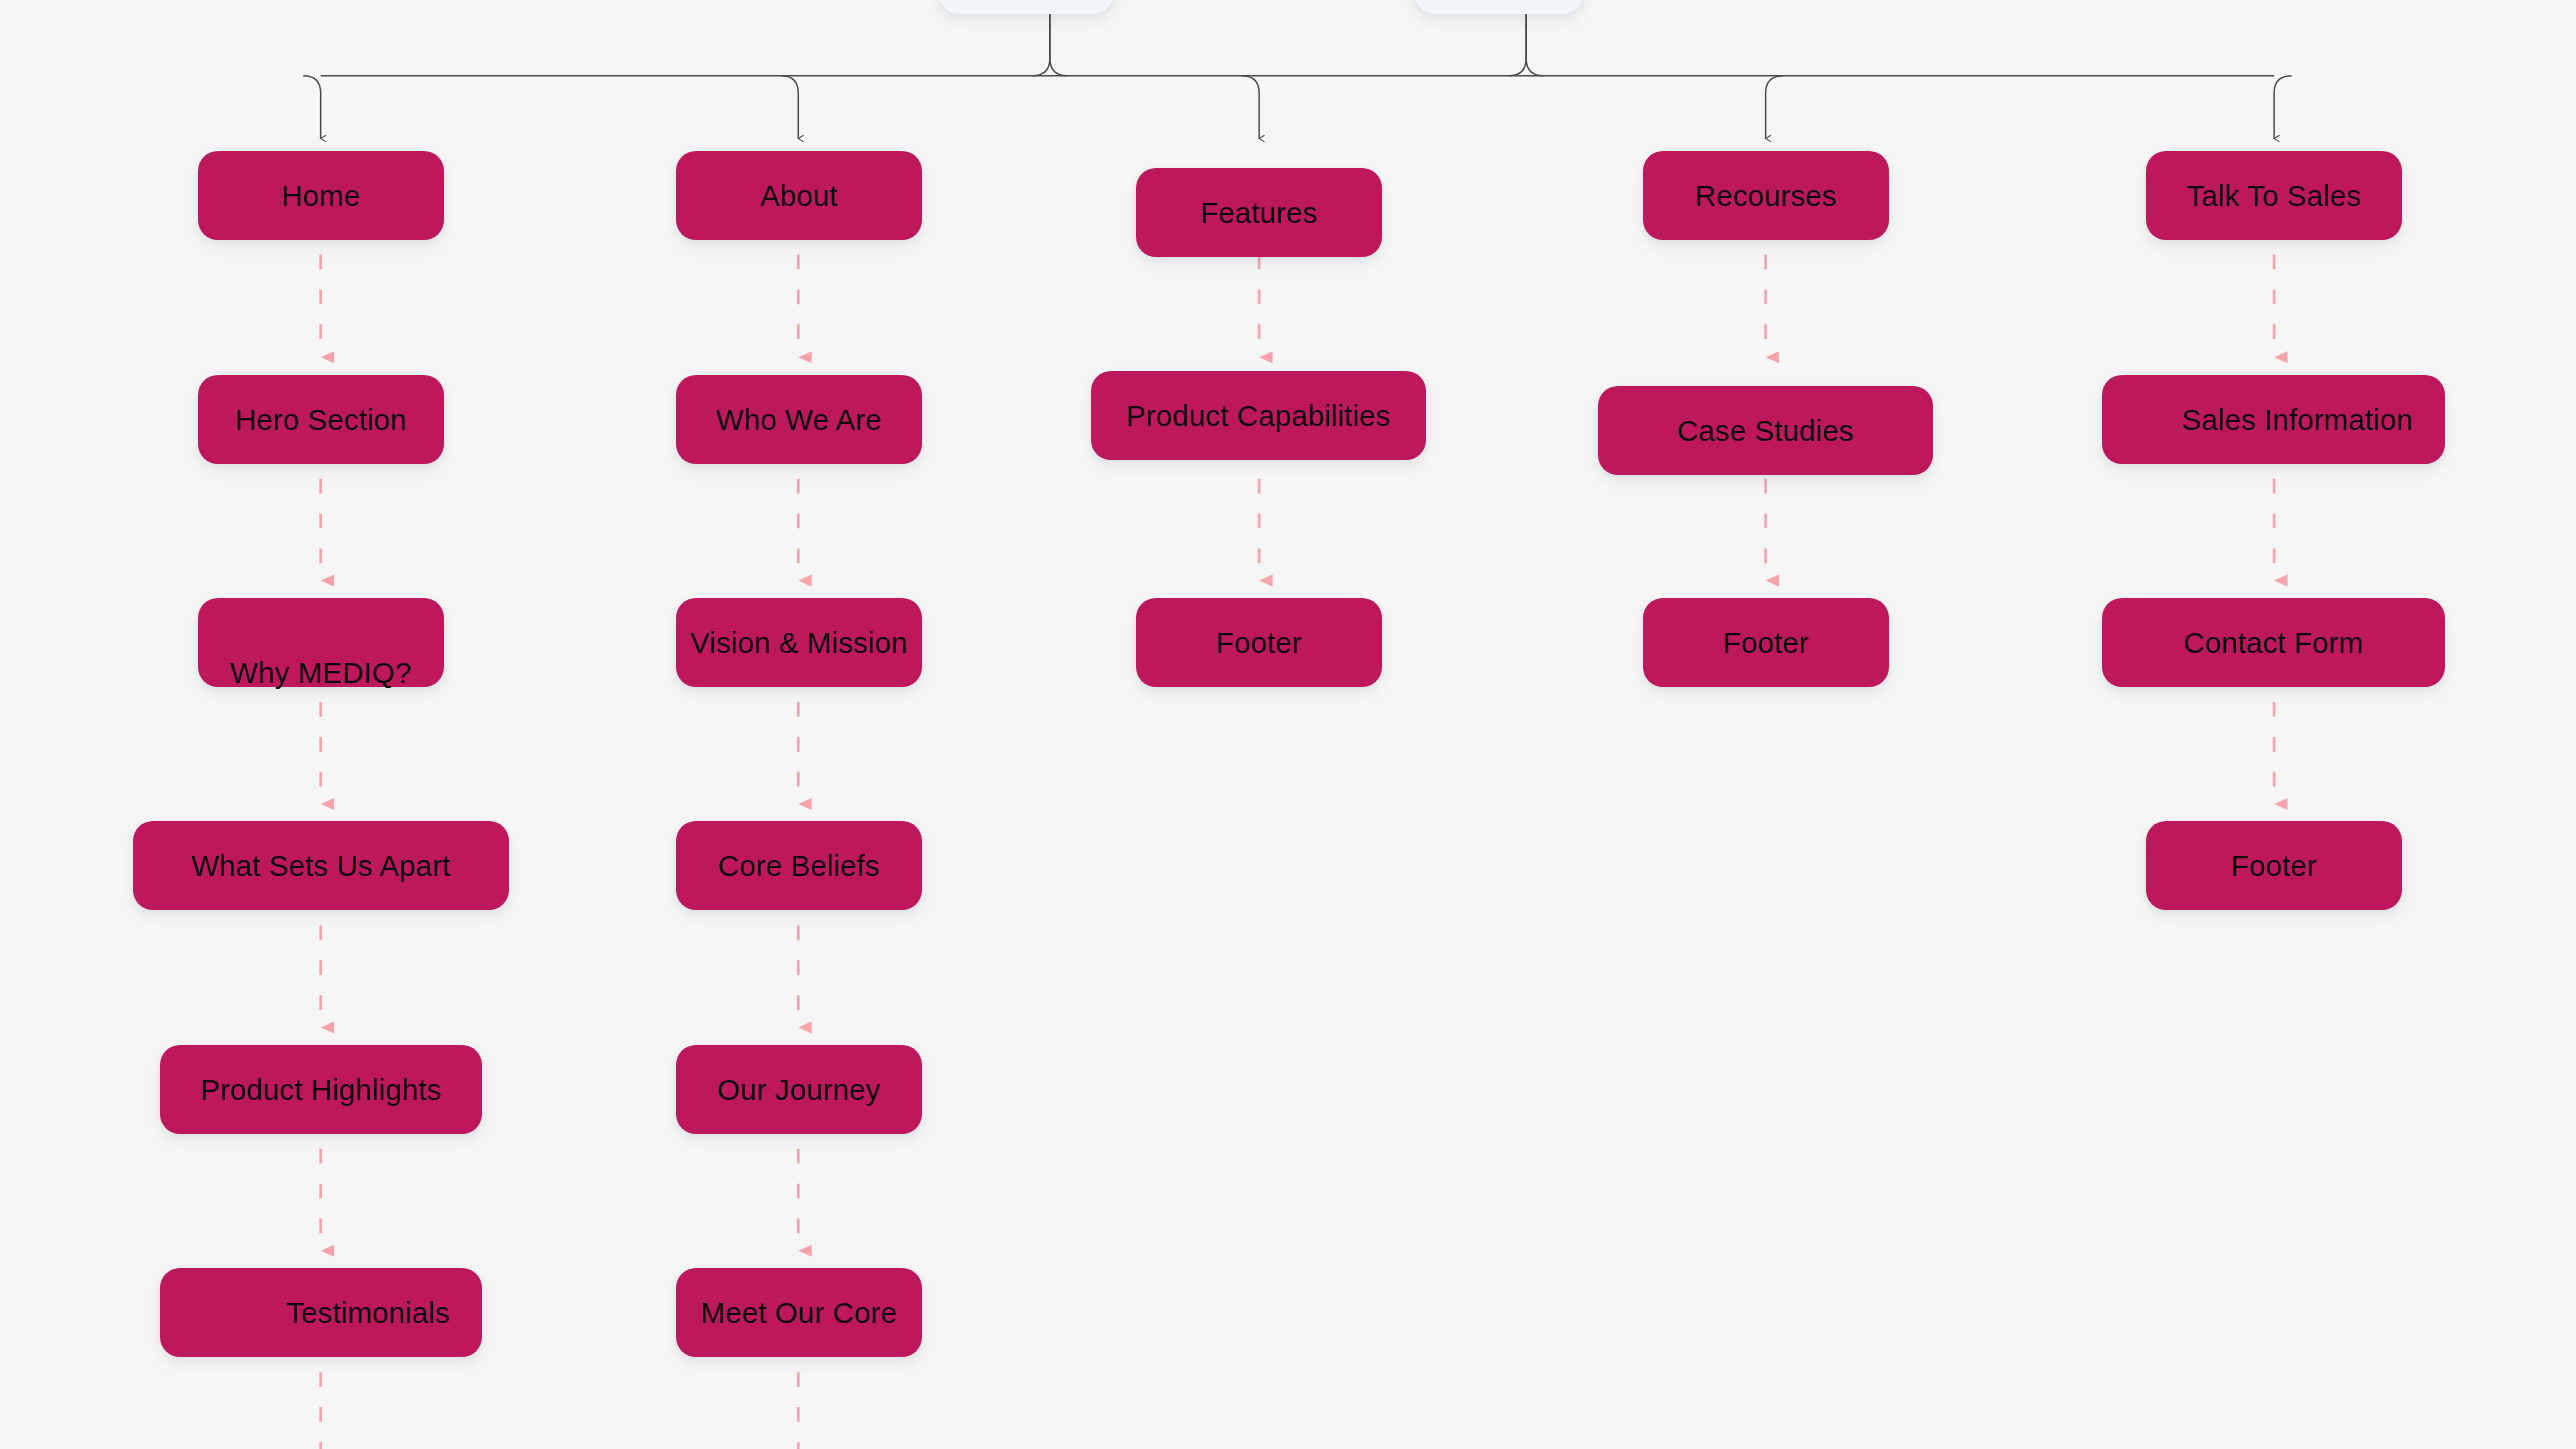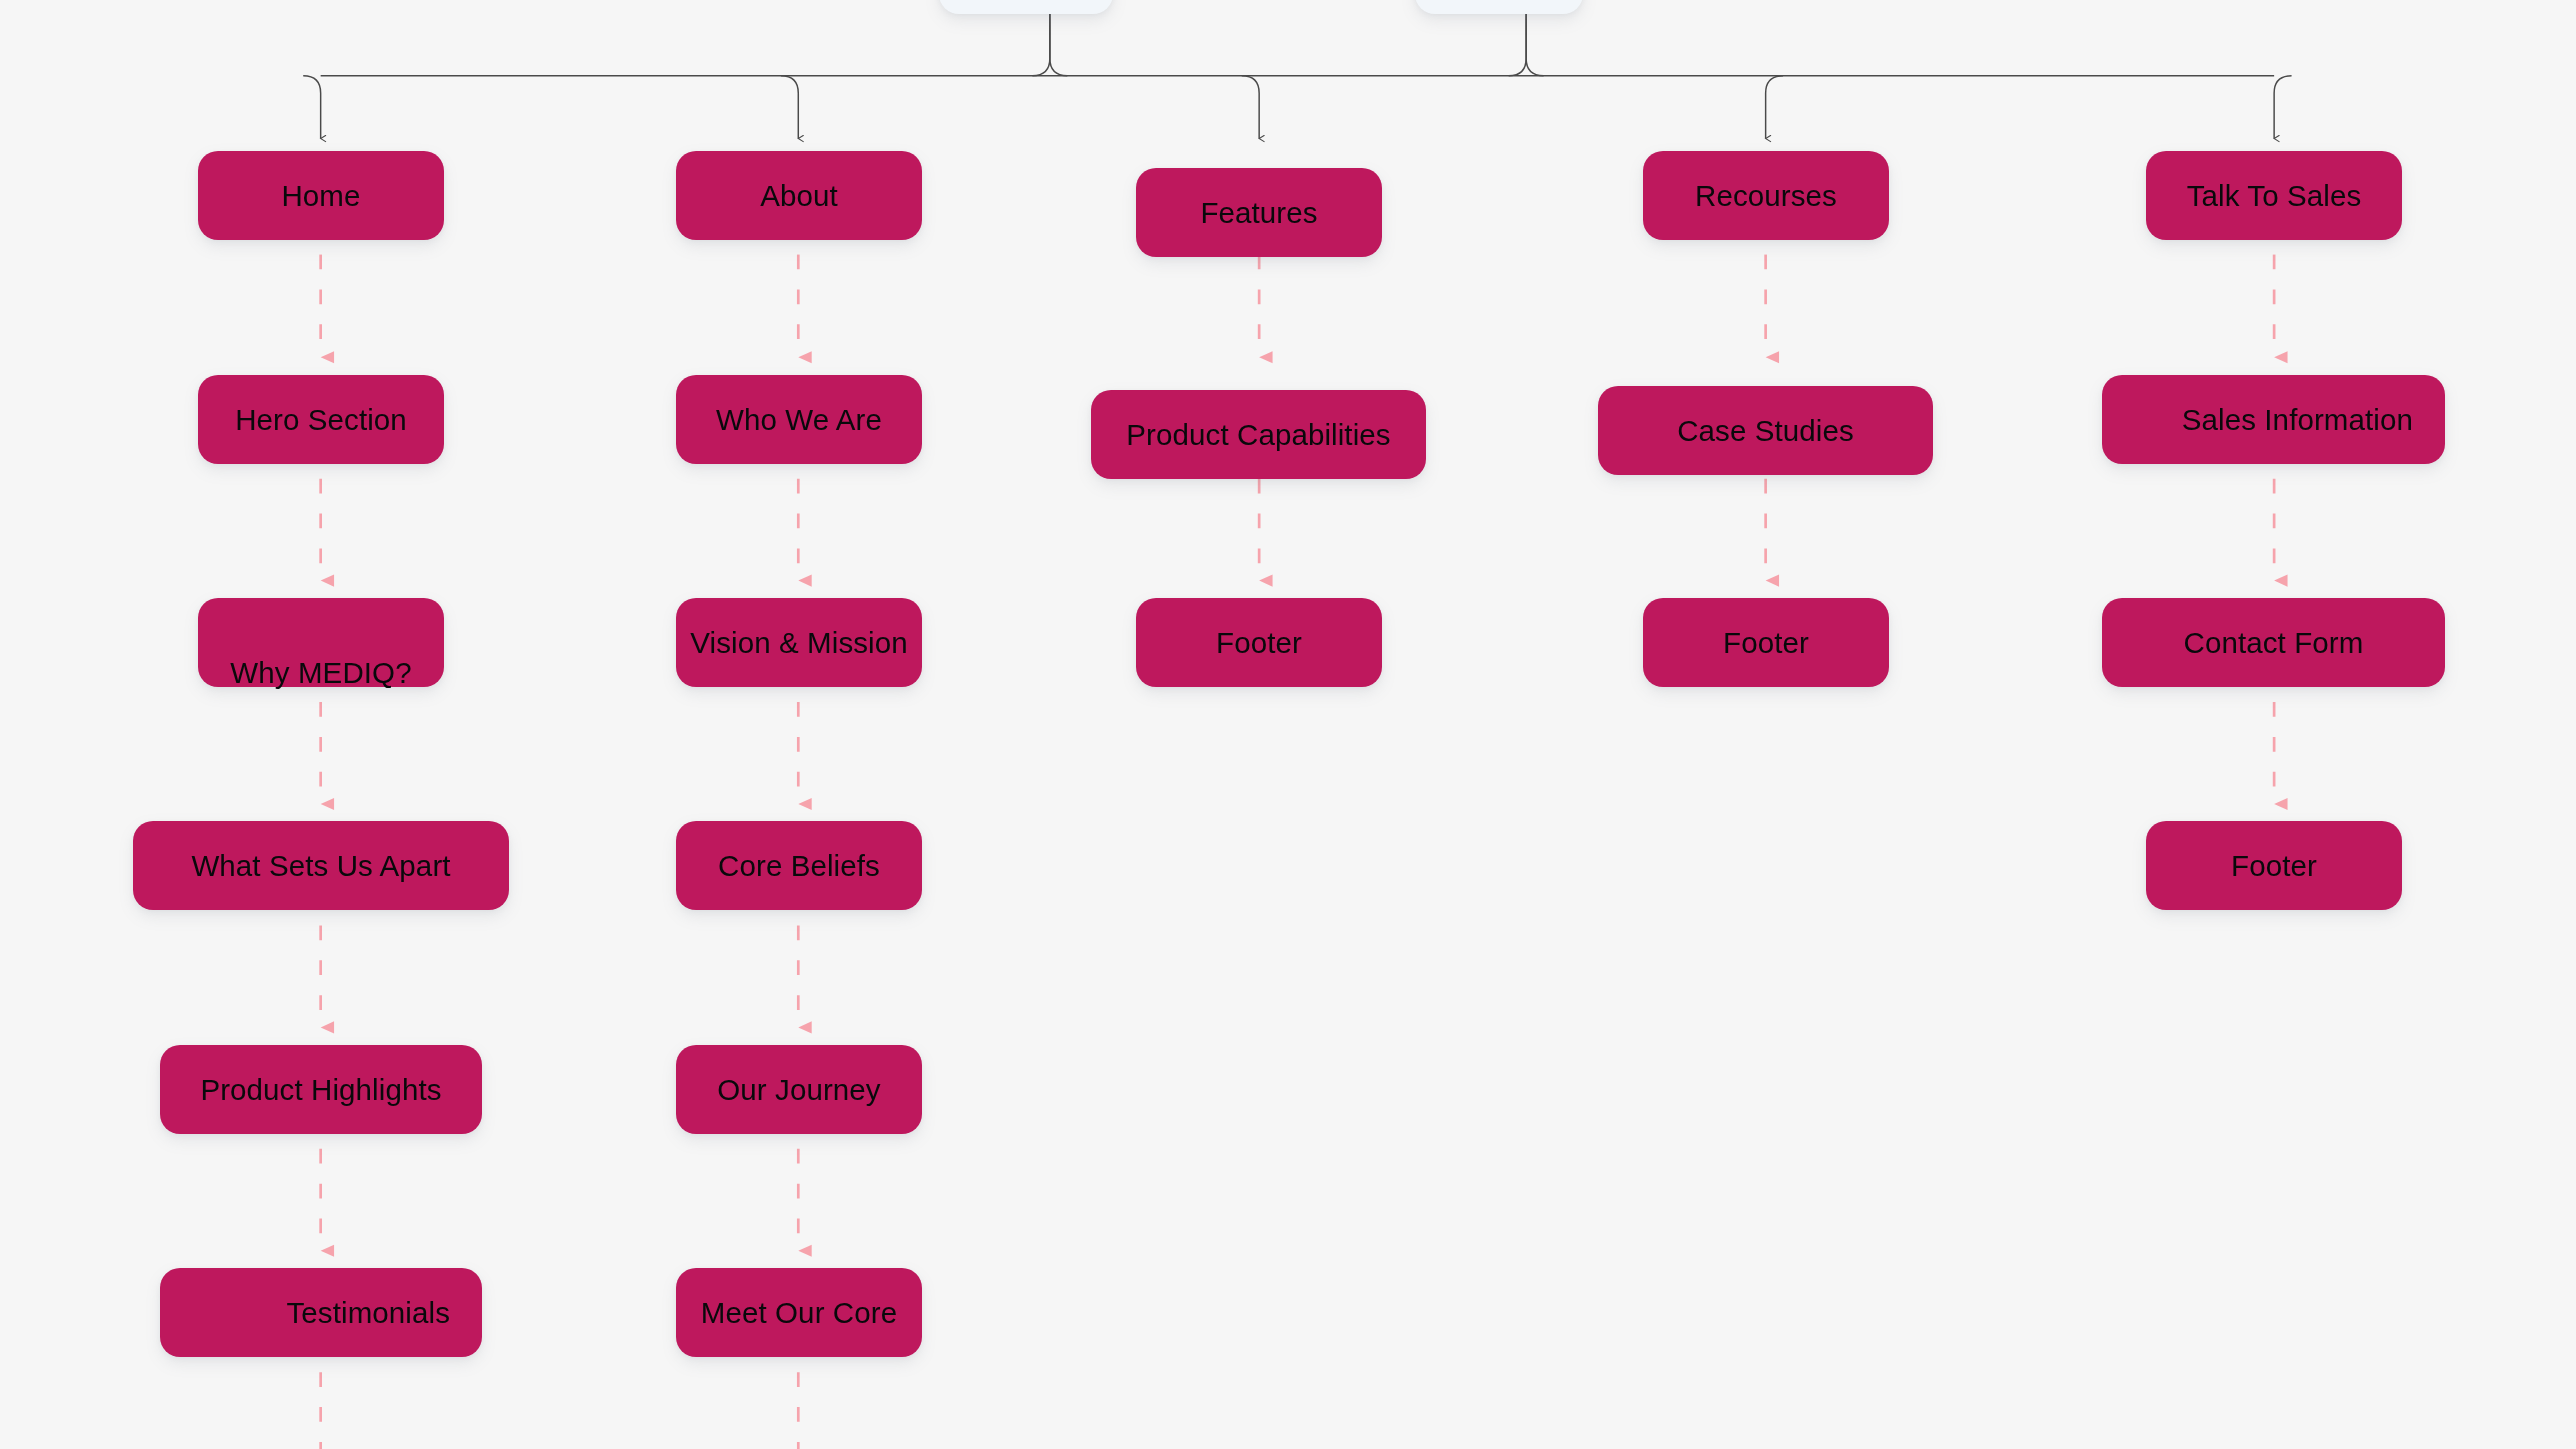--- a/index.html
+++ b/index.html
@@ -165,21 +165,21 @@
       </div>
       <div class="node" style="width: 246px; left: 676px; top: 1045px;">
         <span class="node-label">Our Journey</span>
       </div>
       <div class="node" style="width: 246px; left: 676px; top: 1268px;">
         <span class="node-label">Meet Our Core</span>
       </div>
       <div class="node" style="width: 246px; left: 1136px; top: 168px;">
         <span class="node-label">Features</span>
       </div>
-      <div class="node" style="width: 335px; left: 1091px; top: 390px;">
+      <div class="node" style="width: 335px; left: 1091px; top: 371px;">
         <span class="node-label">Product Capabilities</span>
       </div>
       <div class="node" style="width: 246px; left: 1136px; top: 598px;">
         <span class="node-label">Footer</span>
       </div>
       <div class="node" style="width: 246px; left: 1643px; top: 151px;">
         <span class="node-label">Recourses</span>
       </div>
       <div class="node" style="width: 335px; left: 1598px; top: 386px;">
         <span class="node-label">Case Studies</span>

